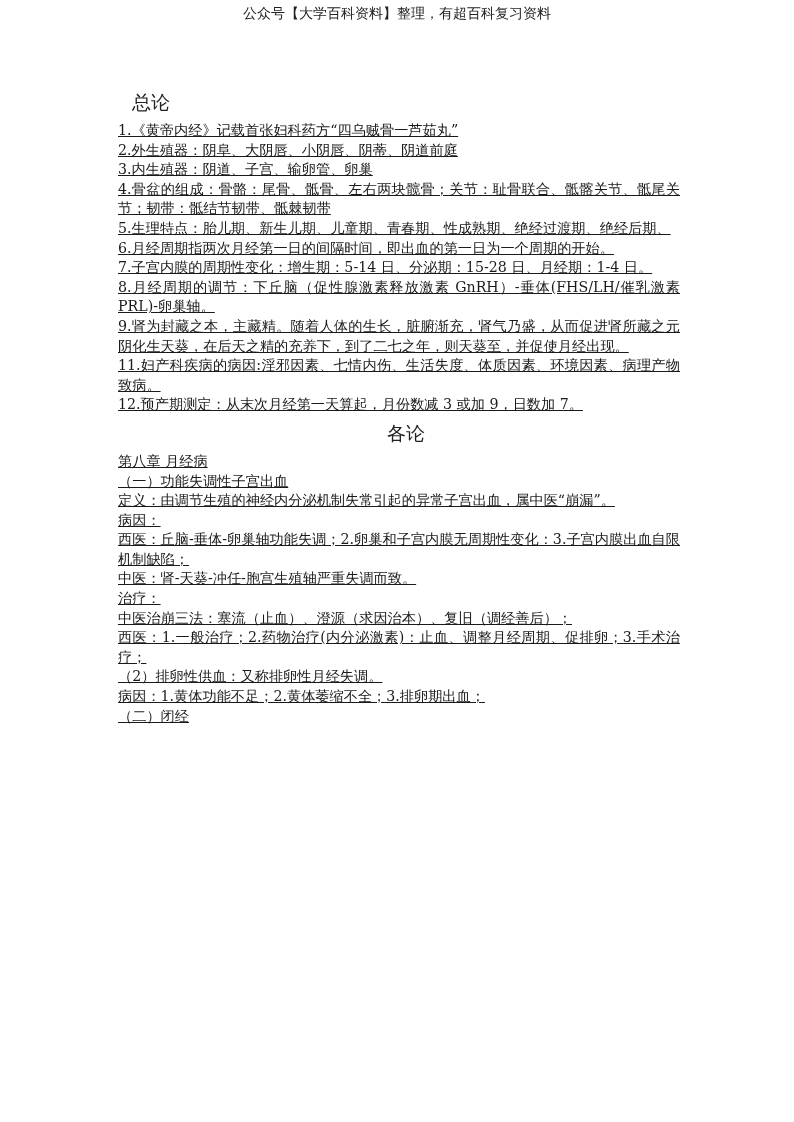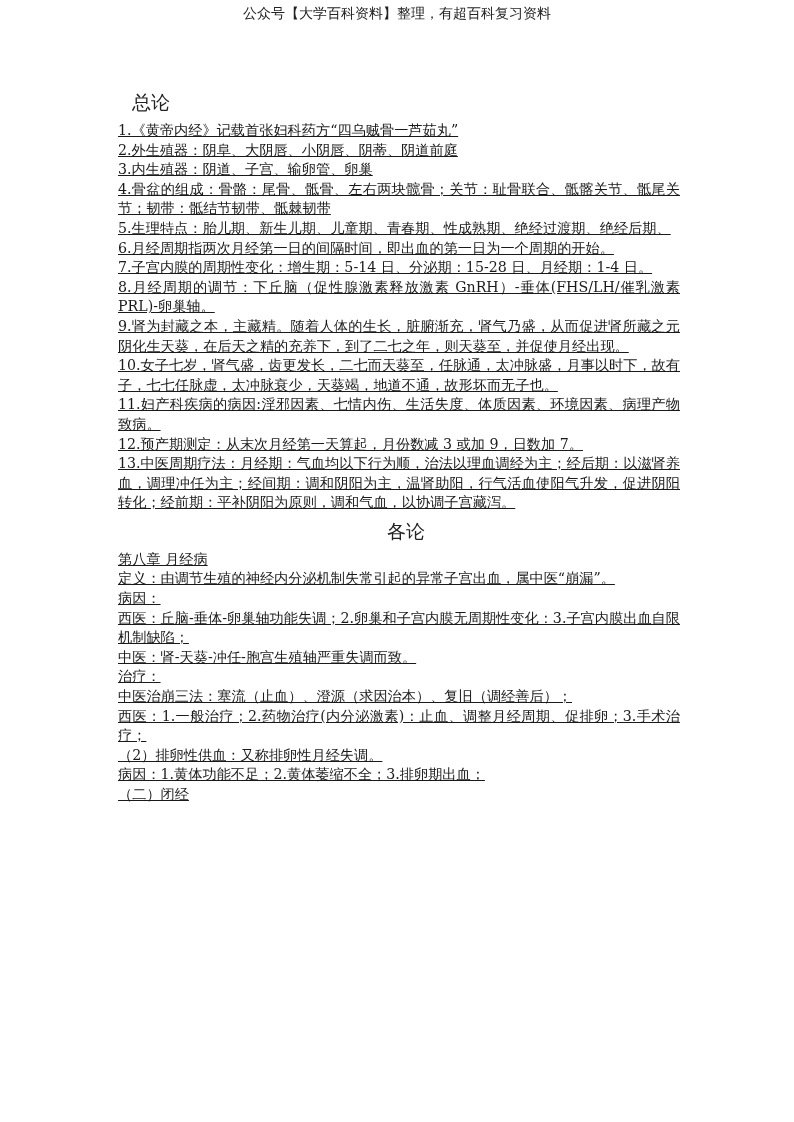--- a/index.html
+++ b/index.html
@@ -33,27 +33,26 @@
   <div class="section-title">总论</div>
   <p>1.《黄帝内经》记载首张妇科药方“四乌贼骨一芦茹丸”</p>
   <p>2.外生殖器：阴阜、大阴唇、小阴唇、阴蒂、阴道前庭</p>
   <p>3.内生殖器：阴道、子宫、输卵管、卵巢</p>
   <p>4.骨盆的组成：骨骼：尾骨、骶骨、左右两块髋骨；关节：耻骨联合、骶髂关节、骶尾关节；韧带：骶结节韧带、骶棘韧带</p>
   <p>5.生理特点：胎儿期、新生儿期、儿童期、青春期、性成熟期、绝经过渡期、绝经后期、</p>
   <p>6.月经周期指两次月经第一日的间隔时间，即出血的第一日为一个周期的开始。</p>
   <p>7.子宫内膜的周期性变化：增生期：5-14 日、分泌期：15-28 日、月经期：1-4 日。</p>
   <p>8.月经周期的调节：下丘脑（促性腺激素释放激素 GnRH）-垂体(FHS/LH/催乳激素 PRL)-卵巢轴。</p>
   <p>9.肾为封藏之本，主藏精。随着人体的生长，脏腑渐充，肾气乃盛，从而促进肾所藏之元阴化生天葵，在后天之精的充养下，到了二七之年，则天葵至，并促使月经出现。</p>
-  <p>10.女子七岁，肾气盛，齿更发长，二七而天葵至，任脉通，太冲脉盛，月事以时下，故有子，七七任脉虚，太冲脉衰少，天葵竭，地道不通，故形坏而无子也。</p>
   <p>11.妇产科疾病的病因:淫邪因素、七情内伤、生活失度、体质因素、环境因素、病理产物致病。</p>
   <p>12.预产期测定：从末次月经第一天算起，月份数减 3 或加 9，日数加 7。</p>
-  <p>13.中医周期疗法：月经期：气血均以下行为顺，治法以理血调经为主；经后期：以滋肾养血，调理冲任为主；经间期：调和阴阳为主，温肾助阳，行气活血使阳气升发，促进阴阳转化；经前期：平补阴阳为原则，调和气血，以协调子宫藏泻。</p>
 
   <div class="section-title second">各论</div>
   <p>第八章  月经病</p>
+  <p>（一）功能失调性子宫出血</p>
   <p>定义：由调节生殖的神经内分泌机制失常引起的异常子宫出血，属中医“崩漏”。</p>
   <p>病因：</p>
   <p>西医：丘脑-垂体-卵巢轴功能失调；2.卵巢和子宫内膜无周期性变化：3.子宫内膜出血自限机制缺陷；</p>
   <p>中医：肾-天葵-冲任-胞宫生殖轴严重失调而致。</p>
   <p>治疗：</p>
   <p>中医治崩三法：塞流（止血）、澄源（求因治本）、复旧（调经善后）；</p>
   <p>西医：1.一般治疗；2.药物治疗(内分泌激素)：止血、调整月经周期、促排卵；3.手术治疗；</p>
   <p>（2）排卵性供血：又称排卵性月经失调。</p>
   <p>病因：1.黄体功能不足；2.黄体萎缩不全；3.排卵期出血；</p>
   <p>（二）闭经</p>

